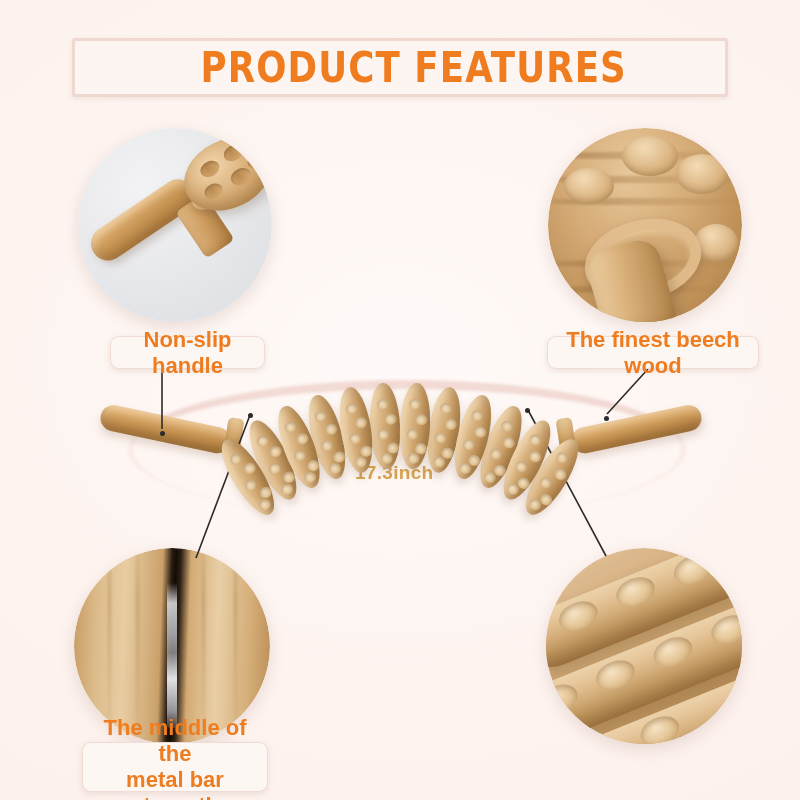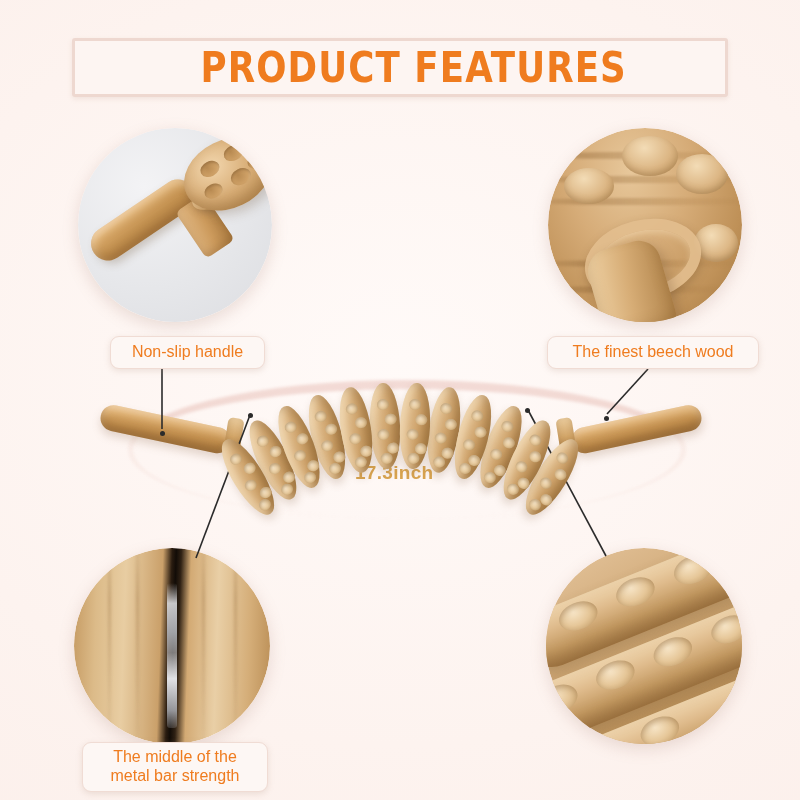--- a/index.html
+++ b/index.html
@@ -221,22 +221,22 @@
 
   
   .label {
     position: absolute;
     box-sizing: border-box;
     background: #fdf7f4;
     border: 1px solid #f0dcd4;
     border-radius: 9px;
     box-shadow: 0 2px 6px rgba(175,140,125,0.22);
     color: #ef7c1f;
-    font-weight: normal;
-    font-size: 16px;
+    font-weight: bold;
+    font-size: 22px;
     line-height: 1.18;
     display: flex;
     align-items: center;
     justify-content: center;
     text-align: center;
     padding: 7px 11px;
     white-space: pre-line;
   }
   #label-handle { left: 110px; top: 336px; width: 155px; height: 33px; }
   #label-beech  { left: 547px; top: 336px; width: 212px; height: 33px; }

